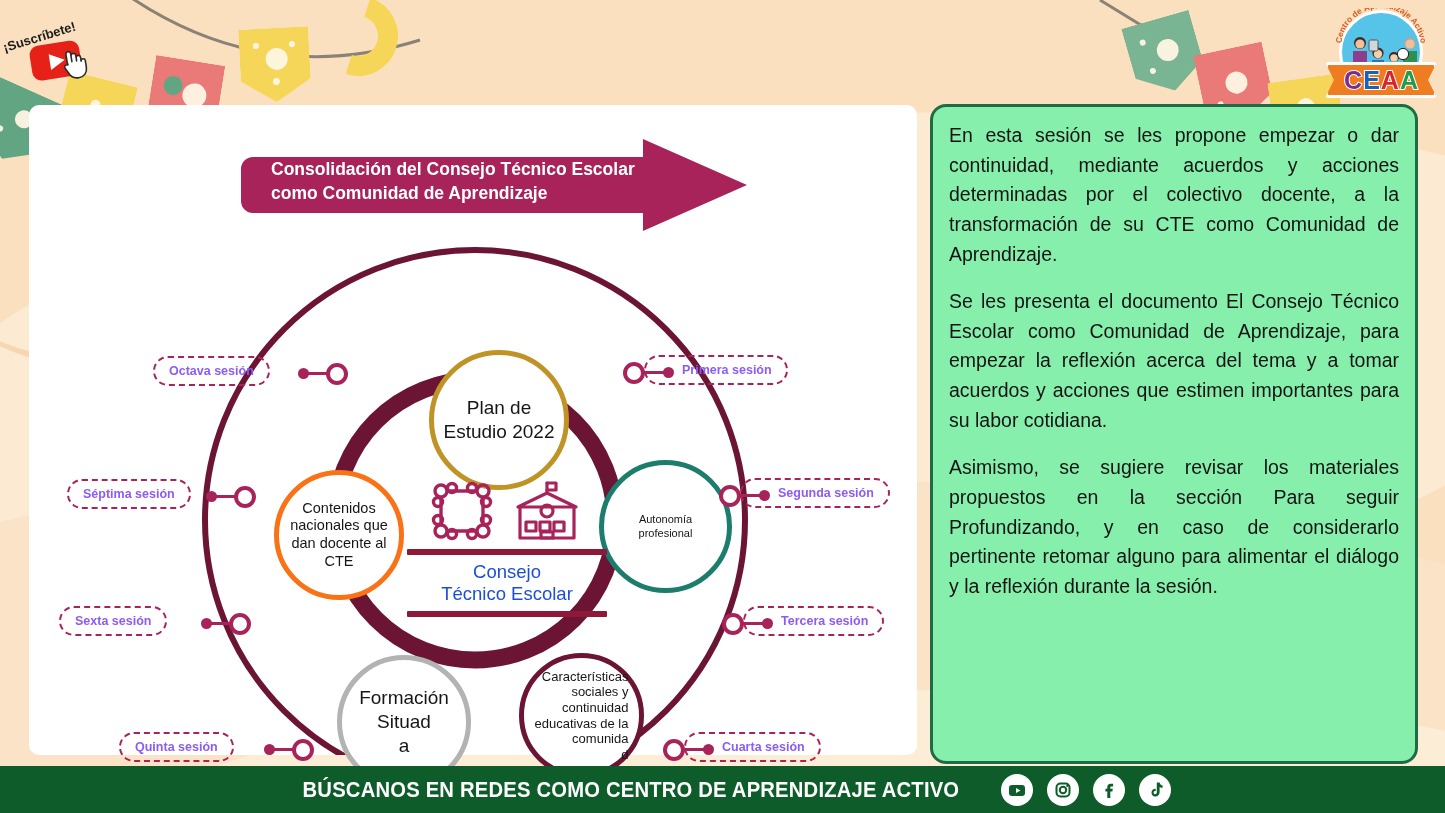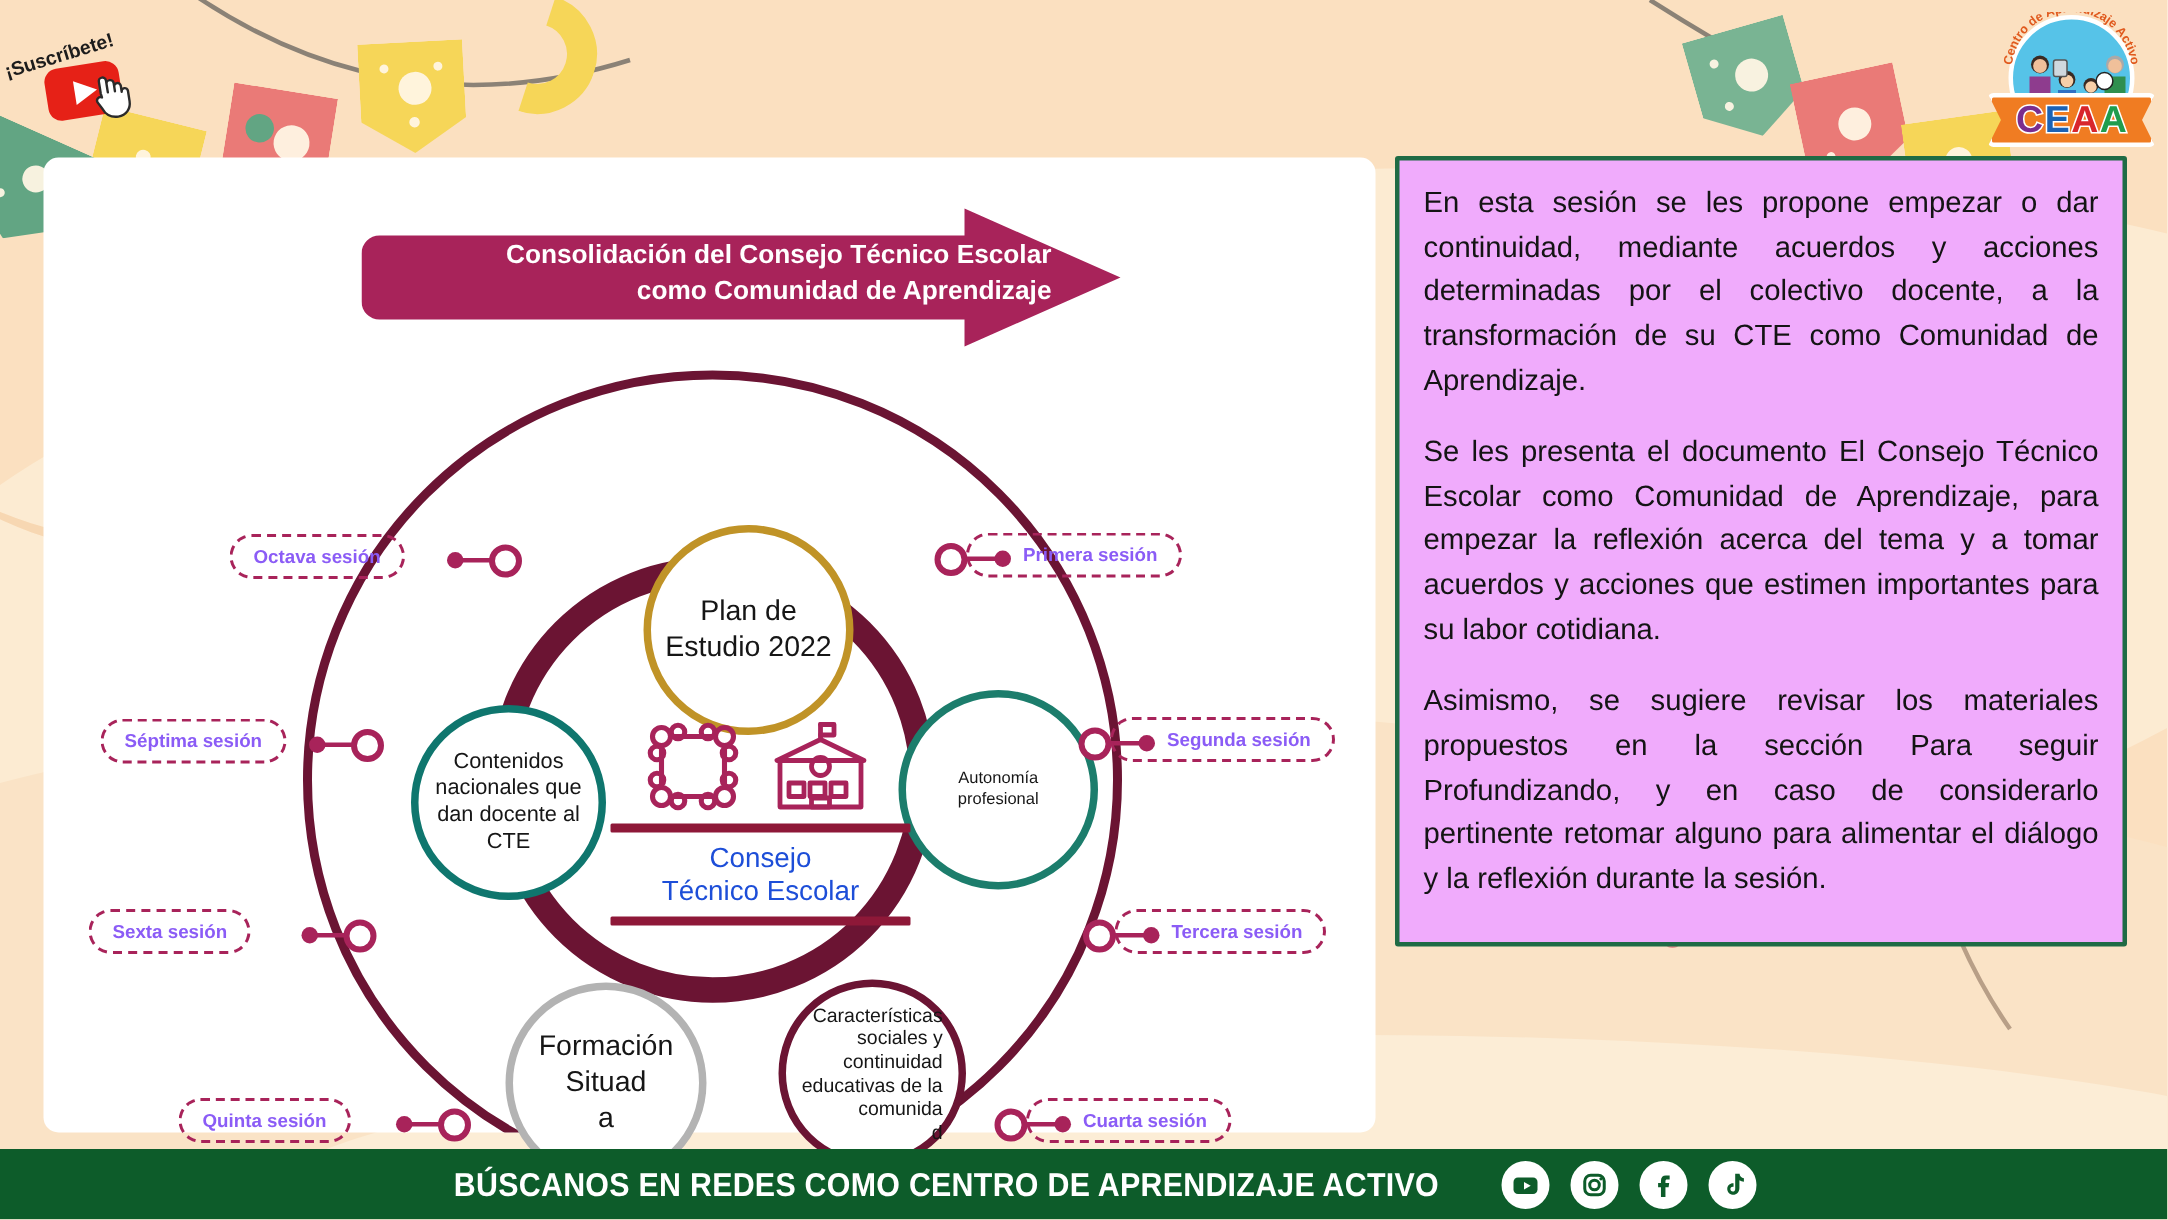--- a/index.html
+++ b/index.html
@@ -130,21 +130,21 @@
   }
 
   
   .arrow-banner {
     position: absolute; left: 212px; top: 30px;
     width: 510px; height: 100px;
   }
   .arrow-banner .txt {
     position: absolute; left: 30px; top: 23px;
     width: 430px;
-    text-align: right;
+    text-align: left;
     color: #ffffff;
     font-size: 17.5px; font-weight: bold; line-height: 1.35;
   }
 
   
   .diagram { position: absolute; left: 0; top: 0; width: 888px; height: 650px; }
 
   
   .pill {
     position: absolute;
@@ -168,44 +168,44 @@
   
   .node {
     position: absolute; border-radius: 50%;
     display: flex; align-items: center; justify-content: center;
     text-align: center; background: #fff;
     color: #161616;
     overflow: visible;
   }
   .node span { display: block; }
   .node-plan { border: 5px solid #c09327; font-size: 19px; line-height: 1.25; }
-  .node-cont { border: 5px solid #0f766e; font-size: 14.5px; line-height: 1.22; }
+  .node-cont { border: 5px solid #f97316; font-size: 14.5px; line-height: 1.22; }
   .node-auto { border: 5px solid #1c7d6c; font-size: 11px; line-height: 1.25; }
   .node-form { border: 5px solid #b3b3b3; font-size: 19px; line-height: 1.25; }
   .node-carac { border: 5px solid #6b1433; font-size: 13px; line-height: 1.2; }
 
   
   .center-brand {
     position: absolute; left: 378px; top: 375px; width: 200px;
     text-align: center;
   }
   .center-brand .icons { display: flex; justify-content: center; gap: 16px; align-items: flex-end; }
   .center-brand .rule { height: 6px; background: #8e1838; border-radius: 1px; margin: 7px 0 6px; }
   .center-brand .rule2 { height: 6px; background: #8e1838; border-radius: 1px; margin-top: 6px; }
   .center-brand .ttl {
     color: #1d4ed8; font-weight: normal; font-size: 18.5px; line-height: 1.2;
   }
 
   
   .panel {
     position: absolute; left: 930px; top: 104px;
-    width: 488px; height: 527px;
-    background: #f0abfc;
+    width: 488px; height: 660px;
+    background: #86efac;
     border: 3.5px solid #1f6b45;
-    border-radius: 2px;
+    border-radius: 16px;
     padding: 14px 16px;
   }
   .panel p {
     color: #141414;
     font-size: 19.5px;
     line-height: 1.52;
     text-align: justify;
     text-align-last: left;
     margin-bottom: 18px;
   }

